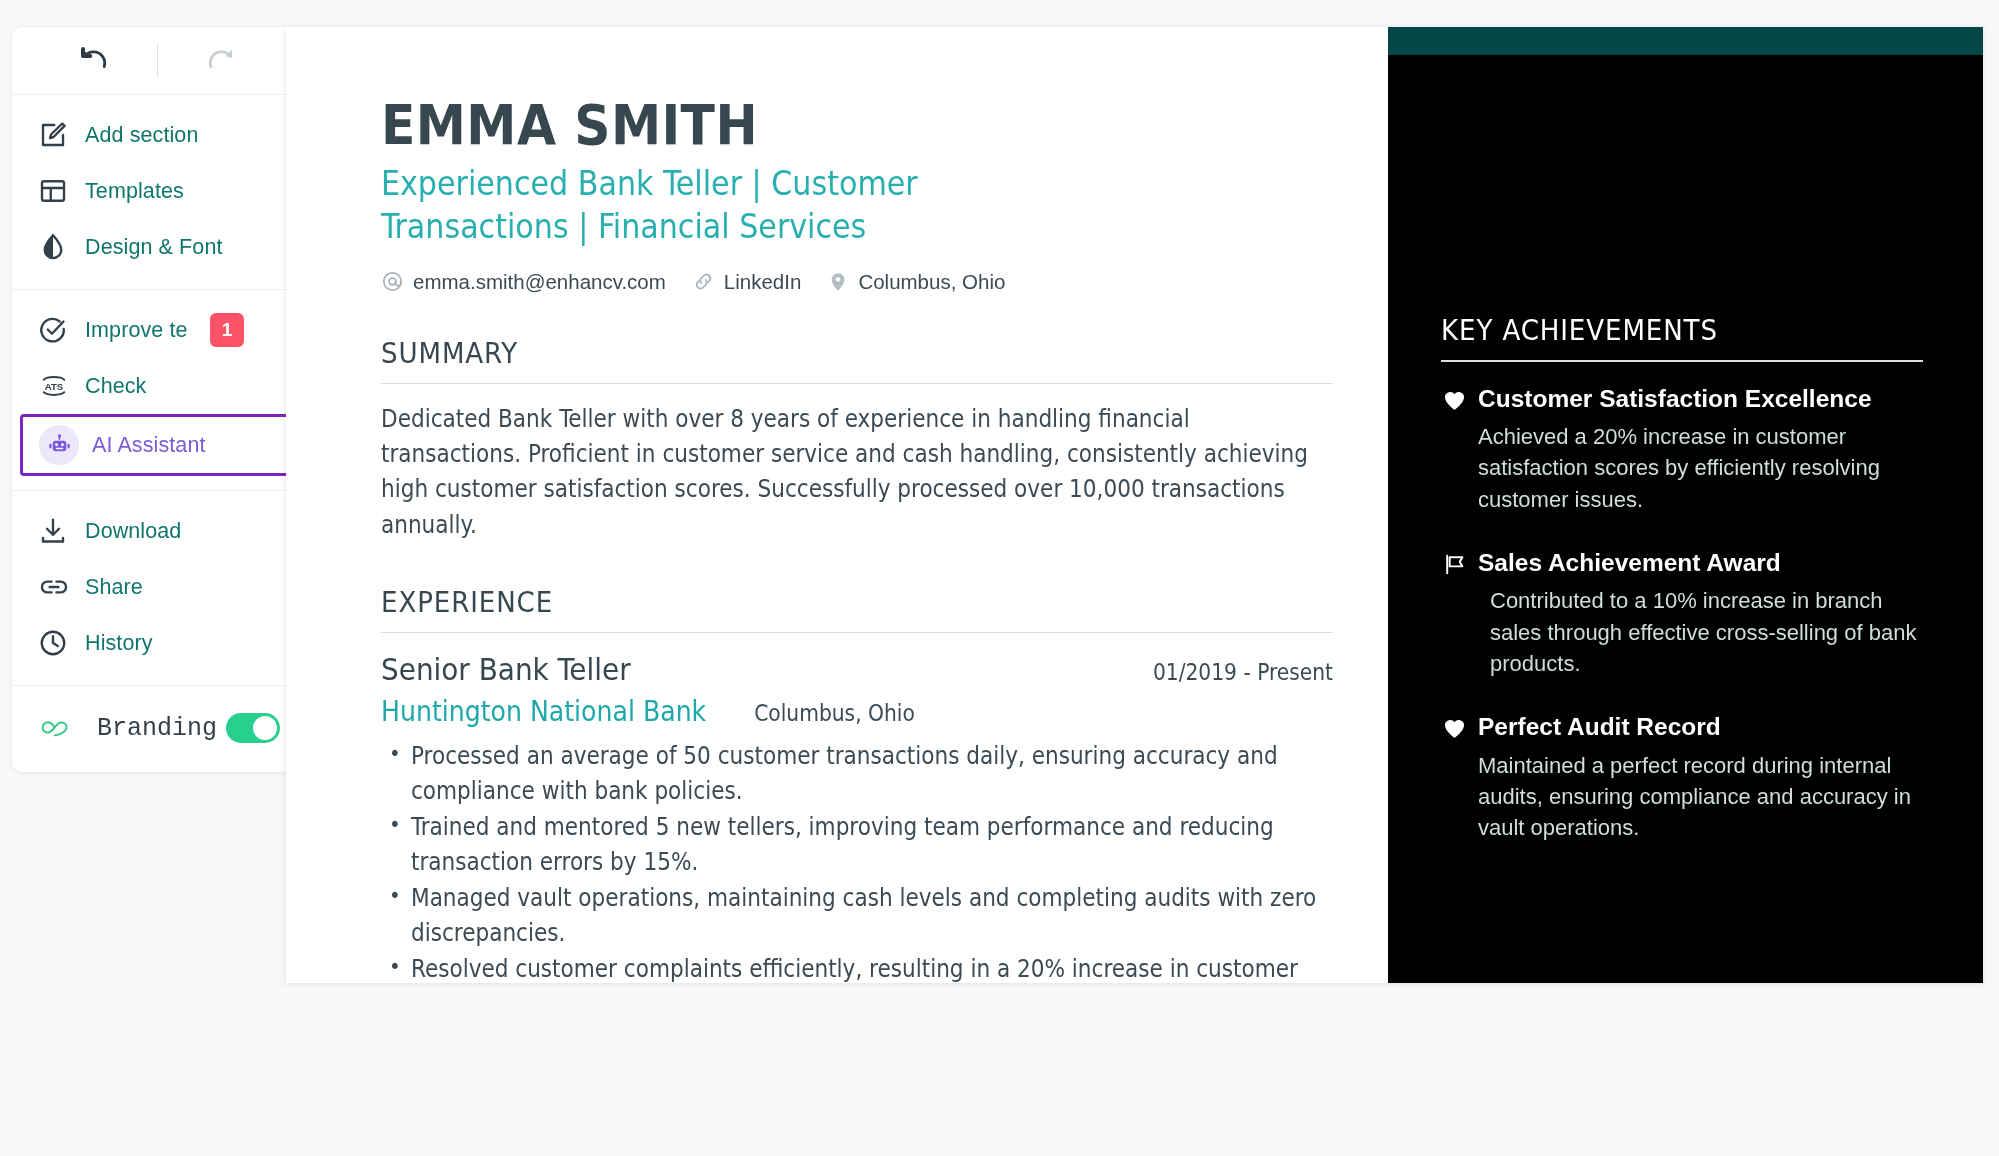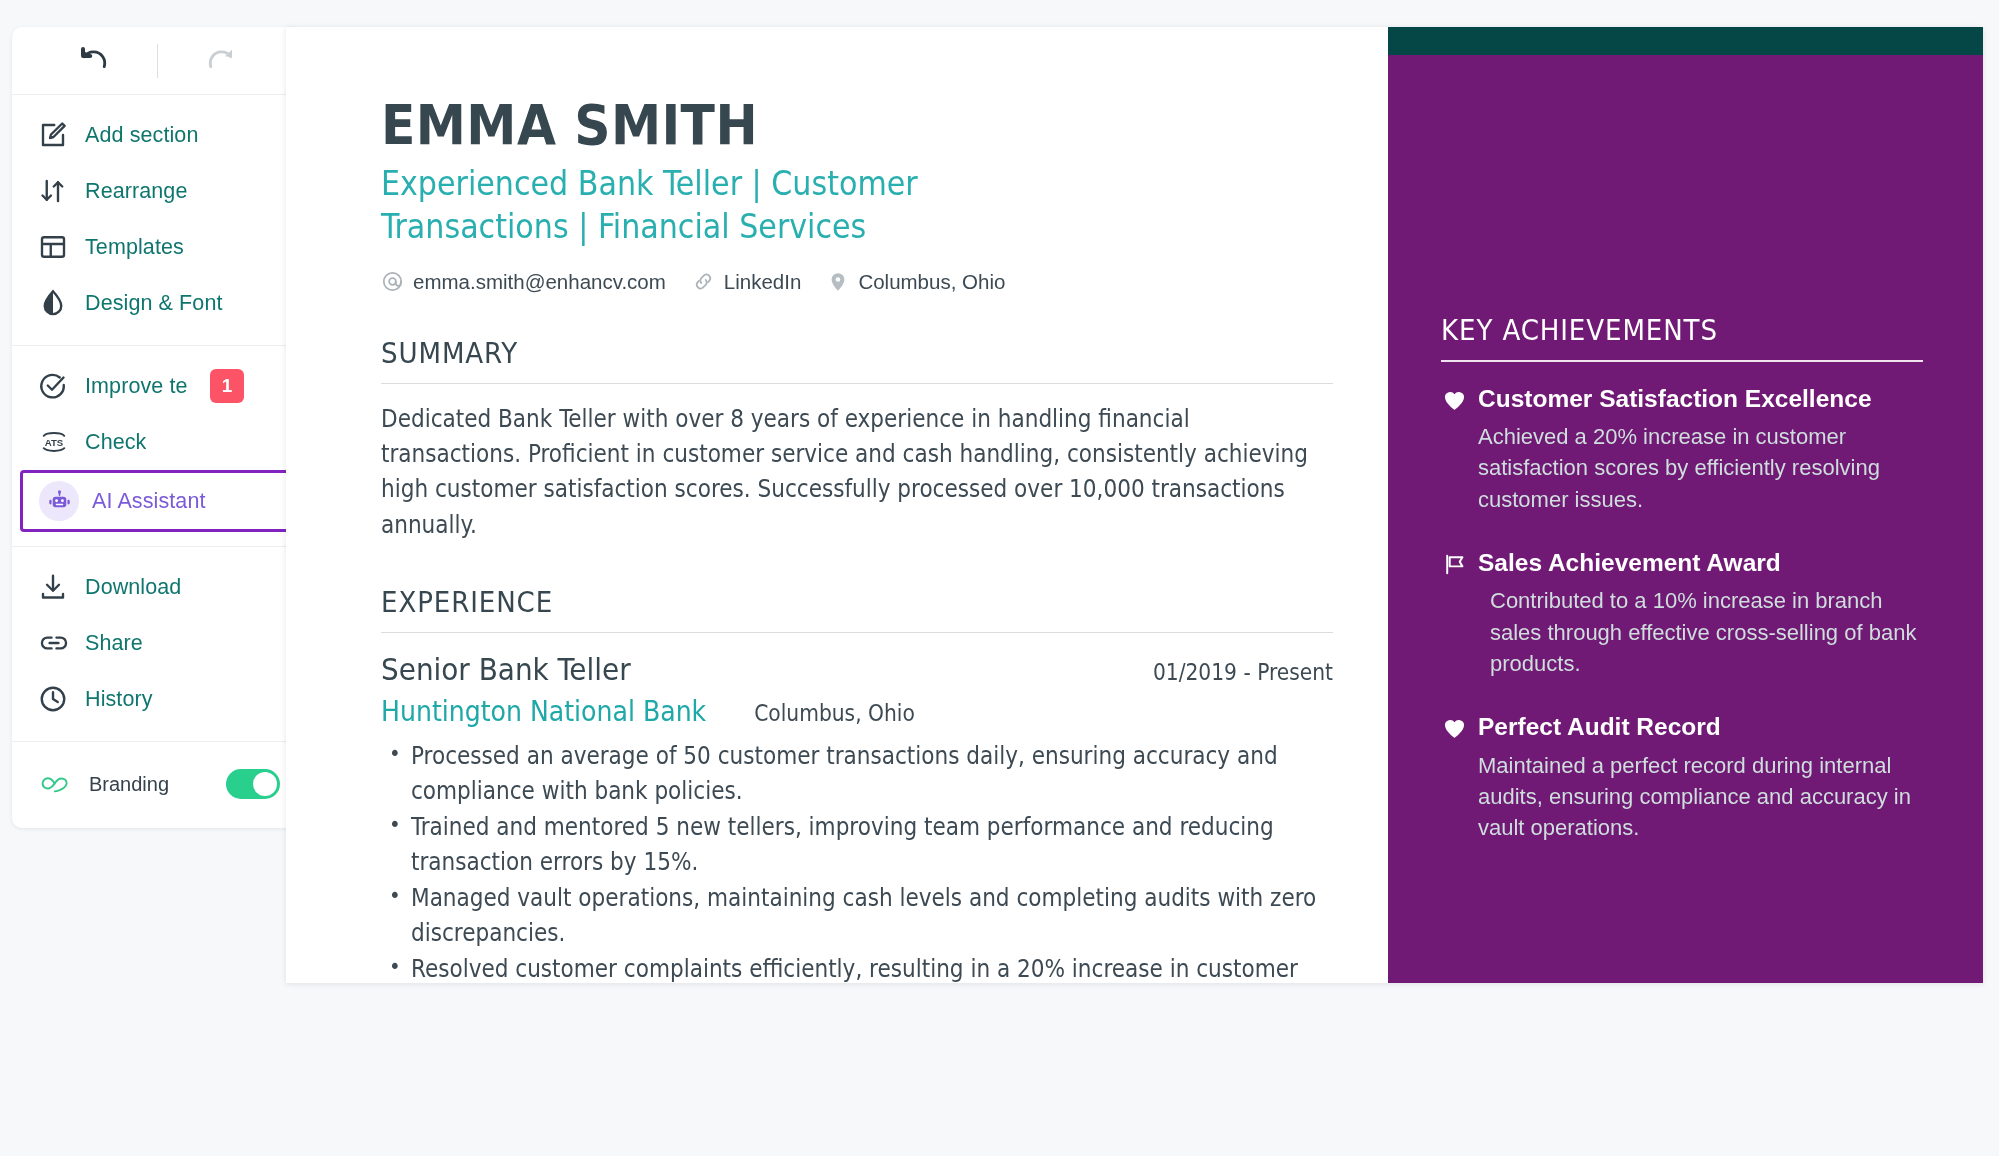--- a/index.html
+++ b/index.html
@@ -121,24 +121,25 @@
     color: #7b5ad9;
   }
 
   .branding-row {
     display: flex;
     align-items: center;
     height: 60px;
     padding: 0 22px 0 26px;
   }
   .branding-label {
-    font-size: 20px;
+    font-size: 25px;
     color: #35414b;
-    margin-left: 17px;
+    margin-left: 25px;
     flex: 1;
+    font-family: Liberation Mono, monospace;
   }
   .toggle {
     width: 54px; height: 30px;
     border-radius: 15px;
     background: #28cf8d;
     position: relative;
     cursor: pointer;
   }
   .toggle .knob {
     position: absolute;
@@ -288,21 +289,21 @@
     color: #3d4a53;
     font-size: 22px;
   }
 
   
   #teal-panel {
     position: absolute;
     right: 0; top: 0;
     width: 595px;
     height: 1129px;
-    background: #701a75;
+    background: #000000;
   }
   #teal-topband {
     position: absolute;
     left: 0; top: 0;
     width: 595px;
     height: 28px;
     background: #054746;
   }
   #teal-inner {
     position: absolute;
@@ -373,31 +374,20 @@
       <div class="nav-item">
         <span class="nav-icon">
           <svg width="30" height="30" viewBox="0 0 24 24" fill="none" stroke="#33404a" stroke-width="1.9" stroke-linecap="round" stroke-linejoin="round">
             <path d="M4 4 H13 M4 4 V20 H20 V12"></path>
             <path d="M19.4 2.8 L21.3 4.7 L12.4 13.6 L9.6 14.4 L10.4 11.6 Z"></path>
           </svg>
         </span>
         <span class="nav-label">Add section</span>
       </div>
 
-      <div class="nav-item">
-        <span class="nav-icon">
-          <svg width="30" height="30" viewBox="0 0 24 24" fill="none" stroke="#33404a" stroke-width="1.9" stroke-linecap="round" stroke-linejoin="round">
-            <path d="M7 4 V19"></path>
-              <path d="M3.6 15.6 L7 19 L10.4 15.6"></path>
-            <path d="M16 20 V5"></path>
-              <path d="M12.6 8.4 L16 5 L19.4 8.4"></path>
-          </svg>
-        </span>
-        <span class="nav-label">Rearrange</span>
-      </div>
 
       <div class="nav-item">
         <span class="nav-icon">
           <svg width="30" height="30" viewBox="0 0 24 24" fill="none" stroke="#33404a" stroke-width="1.9" stroke-linejoin="round">
             <rect x="3.2" y="4.2" width="17.6" height="15.6" rx="1.6"></rect>
             <path d="M3.2 9.6 H20.8"></path>
               <path d="M10.2 9.6 V19.8"></path>
           </svg>
         </span>
         <span class="nav-label">Templates</span>

